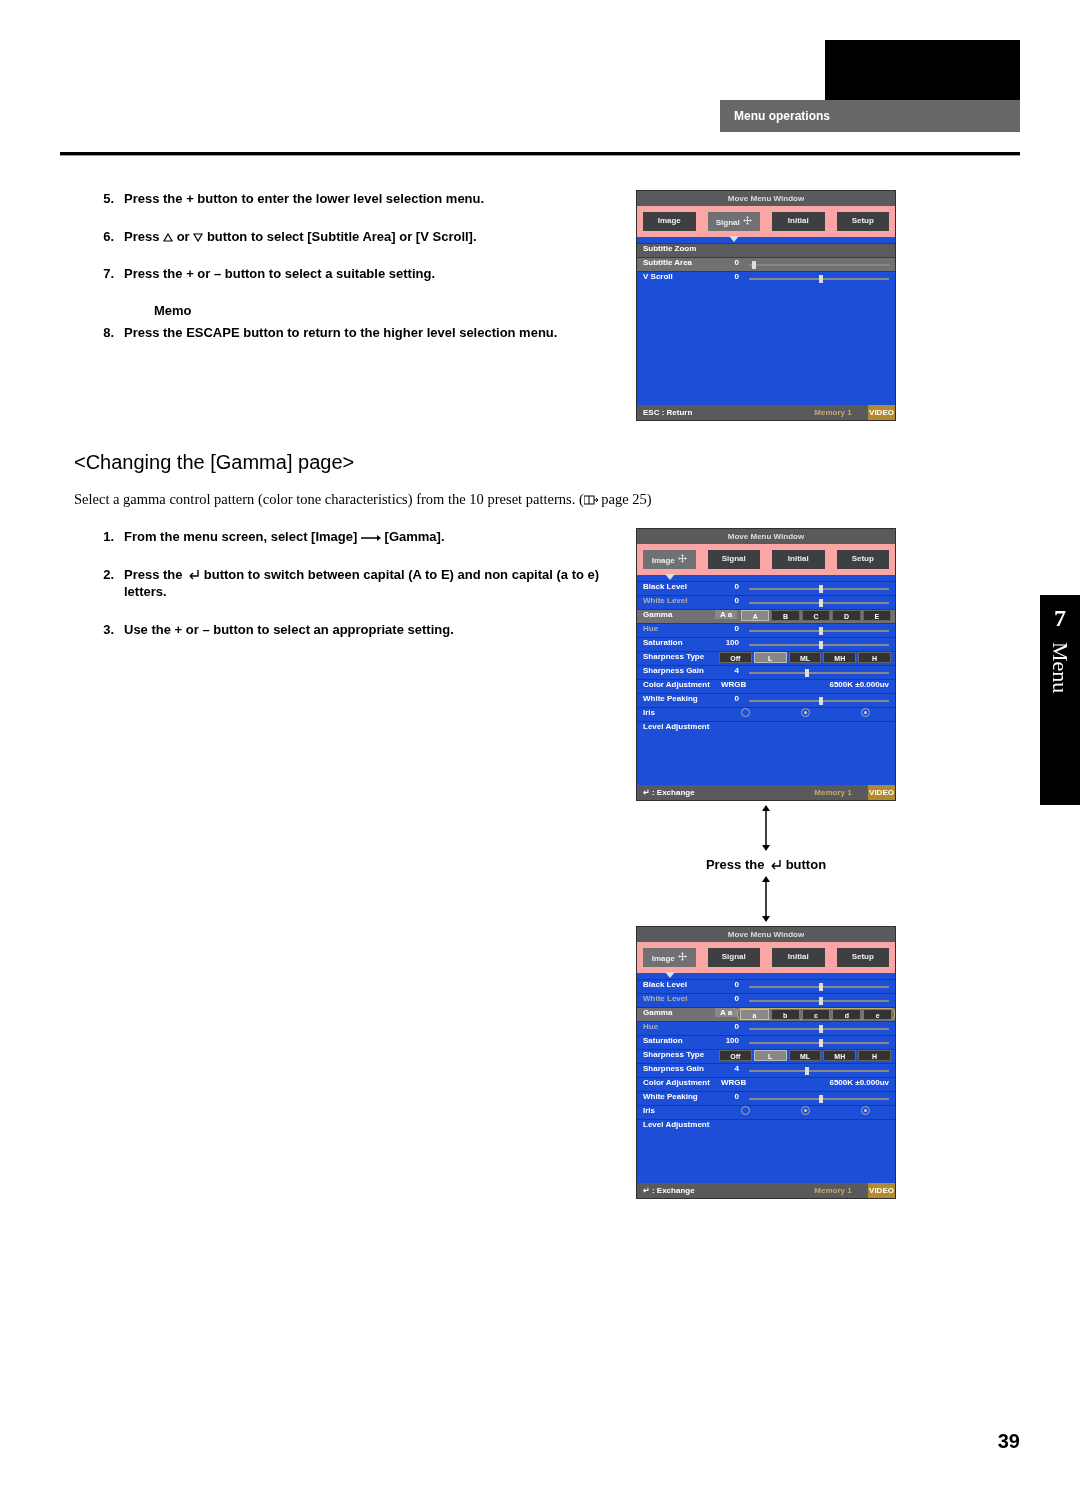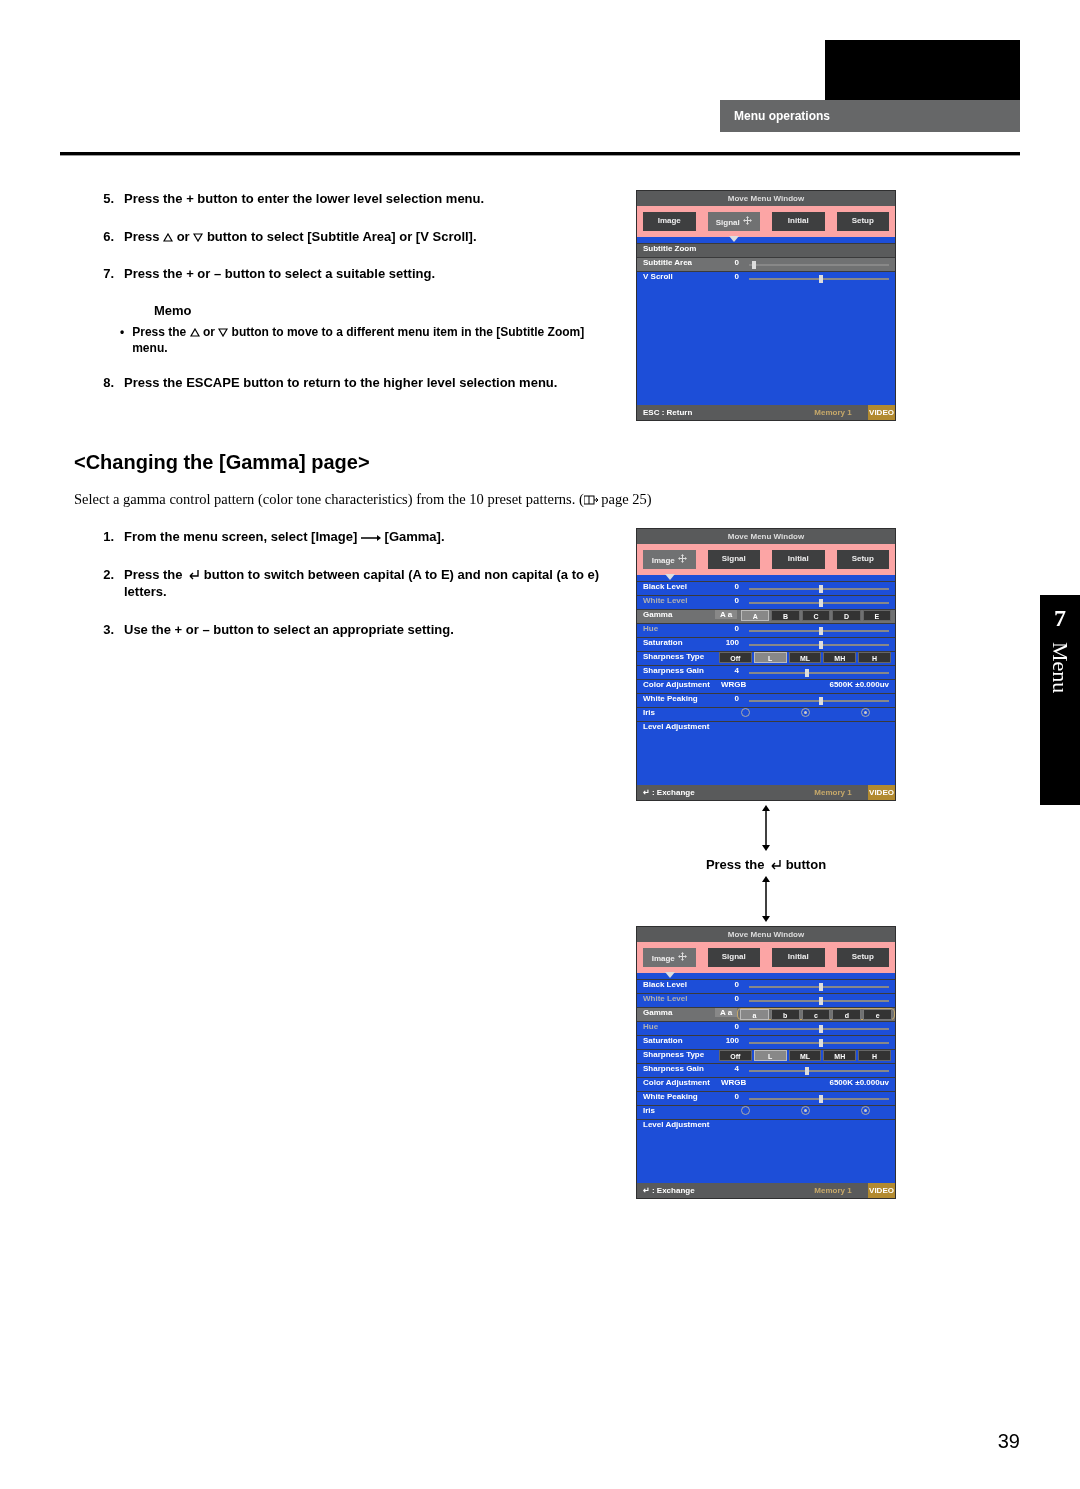--- a/index.html
+++ b/index.html
@@ -16,21 +16,21 @@
   .rcol     { flex:0 0 260px; }
 
   ol.steps  { list-style:none; }
   ol.steps li { display:flex; gap:10px; font-size:13px; font-weight:bold; line-height:1.35; margin-bottom:20px; }
   ol.steps li .num { width:18px; flex-shrink:0; text-align:right; }
   .memo-hd  { font-weight:bold; font-size:13px; margin:4px 0 6px 46px;padding-left:12px; }
   .memo-ul  { list-style:none; margin:0 0 18px 24px; }
   .memo-ul li { display:flex; gap:8px; font-size:12px; font-weight:bold; line-height:1.35; }
   .memo-ul li::before { content:"•"; font-weight:bold; }
 
-  h2.sect   { font-size:20px; font-weight:bold; margin:30px 0 6px -22px; }
+  h2.sect   { font-size:20px; font-weight:normal; margin:30px 0 6px -22px; }
   p.intro   { font-family:"Times New Roman",serif; font-size:14.5px; margin:17px 0 20px -22px; }
 
   .tri { display:inline-block; vertical-align:-1px; }
   .enter-icon { display:inline-block; vertical-align:-2px; }
   .arrow-r { display:inline-block; vertical-align:-1px; }
   .dblarr { display:block; margin:4px auto; }
 
   
   .osd      { width:260px; background:#1d4ed8; color:#fff; font-size:8px; font-weight:bold; border:1px solid #2f2f30; }
   .osd .title { text-align:center; font-size:8px; padding:3px 0; color:#ddd; background:#595a5b; }
@@ -66,21 +66,21 @@
 
   .press-enter { text-align:center; font-size:13px; font-weight:bold; margin:6px 0 0; }
   .gammabox { flex:1; border:1px solid #c7a96a; border-radius:4px; height:12px; display:flex; align-items:center; padding:0 2px; gap:2px; }
   .gammabox .opt{ border:1px solid #777; }
 
   
   .sidetab { position:absolute; right:-60px; top:555px; width:40px; height:210px; background:#000; color:#fff; display:flex; flex-direction:column; align-items:center; padding-top:10px; }
   .sidetab .n { font-size:24px; font-weight:bold; font-family:"Times New Roman",serif; }
   .sidetab .t { writing-mode:vertical-rl; font-size:22px; font-family:"Times New Roman",serif; margin-top:10px; }
 
-  .pgnum { position:absolute; bottom:-4px; right:0; font-size:20px; font-weight:normal; }
+  .pgnum { position:absolute; bottom:-4px; right:0; font-size:20px; font-weight:bold; }
   .ref-icon{ display:inline-block; width:14px; height:10px; vertical-align:-1px; }
 </style>
 </head>
 <body>
 
 <div class="page">
   <div class="hdr-black"></div>
   <div class="hdr-grey">
       <span>Menu operations</span>
     </div>
@@ -108,29 +108,20 @@
                 </svg><span> or </span><svg class="tri" width="10" height="9">
                   <polygon points="1,1 9,1 5,8" fill="none" stroke="#000" stroke-width="1.2"></polygon>
                 </svg><span> button to select [Subtitle Area] or [V Scroll].</span></span>
           </li>
           <li>
               <span class="num">7.</span>
               <span>Press the + or – button to select a suitable setting.</span>
             </li>
         </ol>
         <div class="memo-hd">Memo</div>
-        <ul class="memo-ul">
-          <li>
-              <span><span>Press the </span><svg class="tri" width="10" height="9">
-                  <polygon points="5,1 9,8 1,8" fill="none" stroke="#000" stroke-width="1.2"></polygon>
-                </svg><span> or </span><svg class="tri" width="10" height="9">
-                  <polygon points="1,1 9,1 5,8" fill="none" stroke="#000" stroke-width="1.2"></polygon>
-                </svg><span> button to move to a different menu item in the [Subtitle Zoom] menu.</span></span>
-            </li>
-        </ul>
         <ol class="steps">
           <li>
               <span class="num">8.</span>
               <span>Press the ESCAPE button to return to the higher level selection menu.</span>
             </li>
         </ol>
       </div>
 
       <div class="rcol">
 

